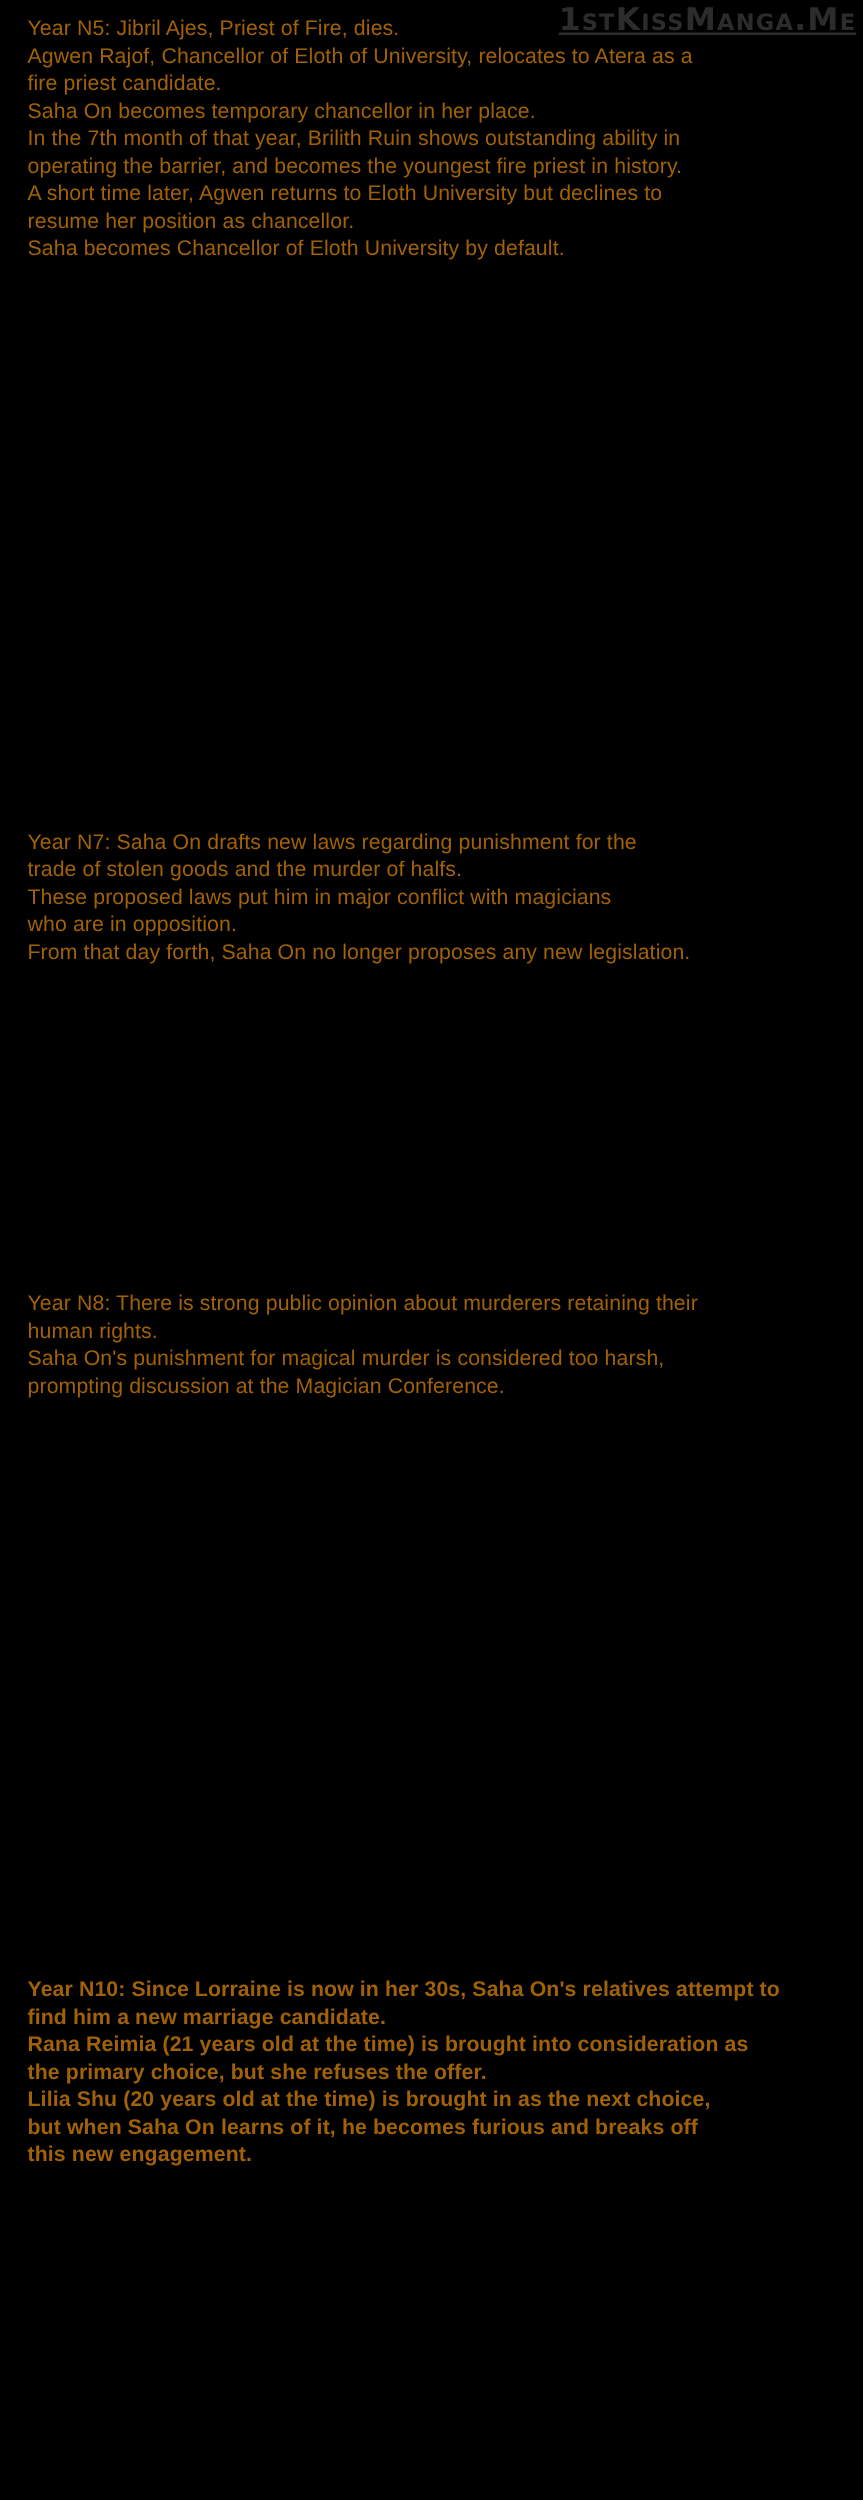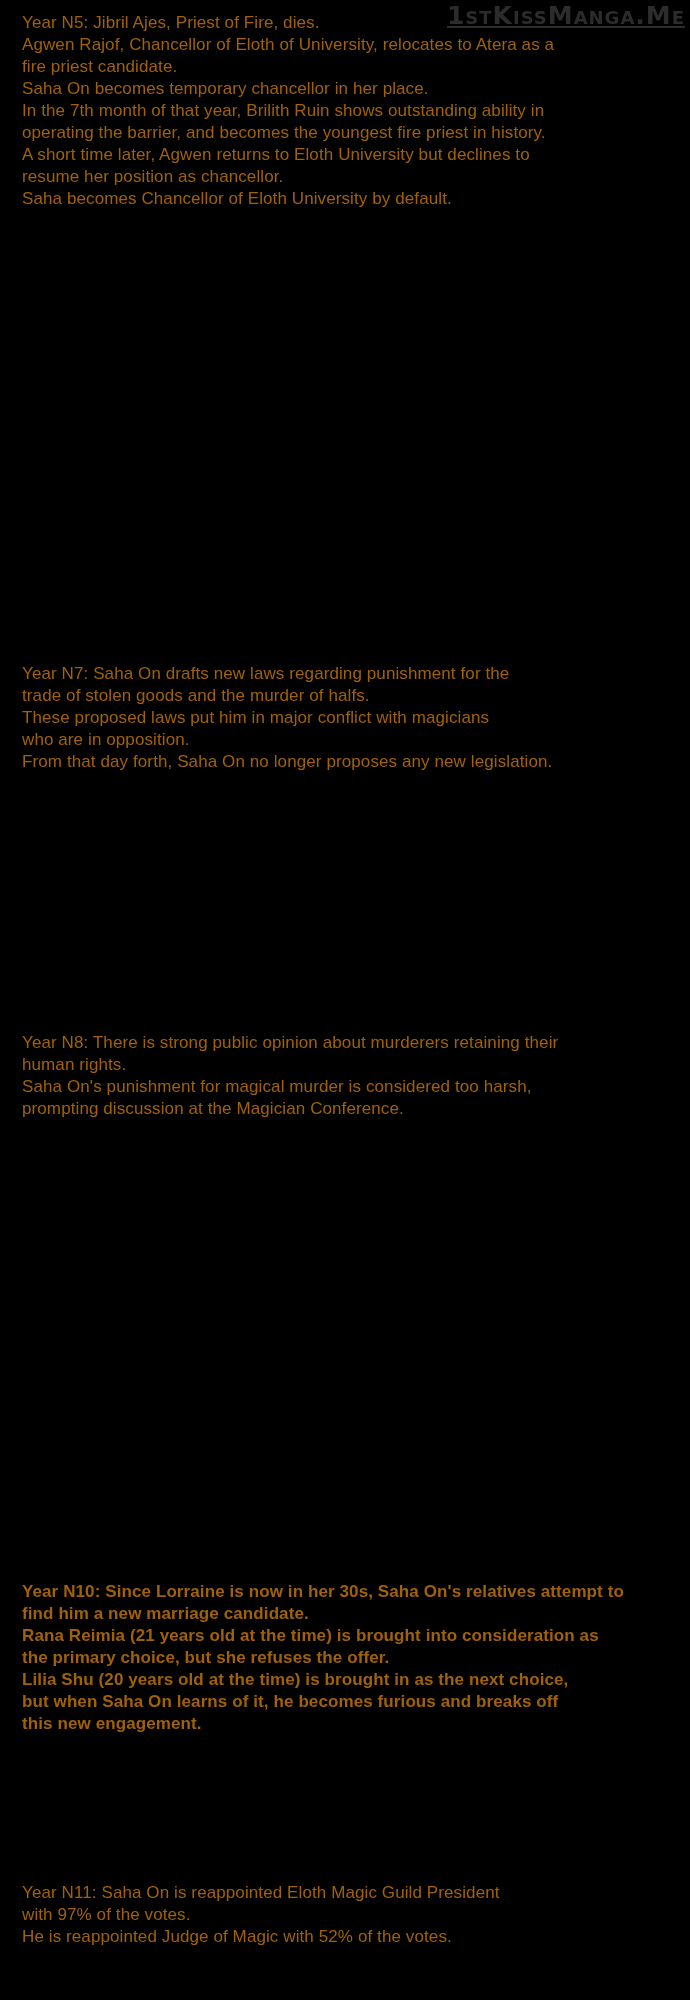--- a/index.html
+++ b/index.html
@@ -78,17 +78,14 @@
 
 
   <div class="entry entry-n10">Year N10: Since Lorraine is now in her 30s, Saha On's relatives attempt to
 find him a new marriage candidate.
 Rana Reimia (21 years old at the time) is brought into consideration as
 the primary choice, but she refuses the offer.
 Lilia Shu (20 years old at the time) is brought in as the next choice,
 but when Saha On learns of it, he becomes furious and breaks off
 this new engagement.</div>
 
-  <div class="entry entry-n11">Year N11: Saha On is reappointed Eloth Magic Guild President
-with 97% of the votes.
-He is reappointed Judge of Magic with 52% of the votes.</div>
 
 </div>
 
 </body></html>

